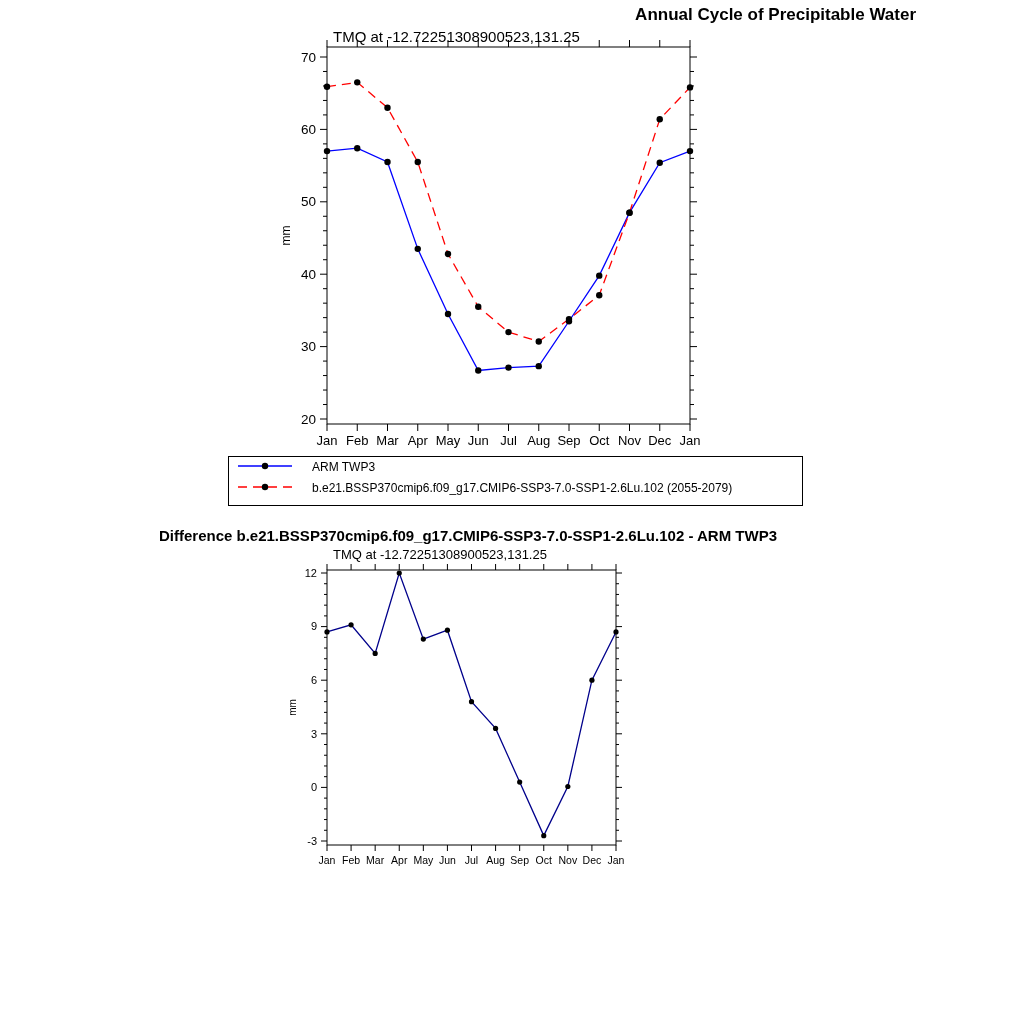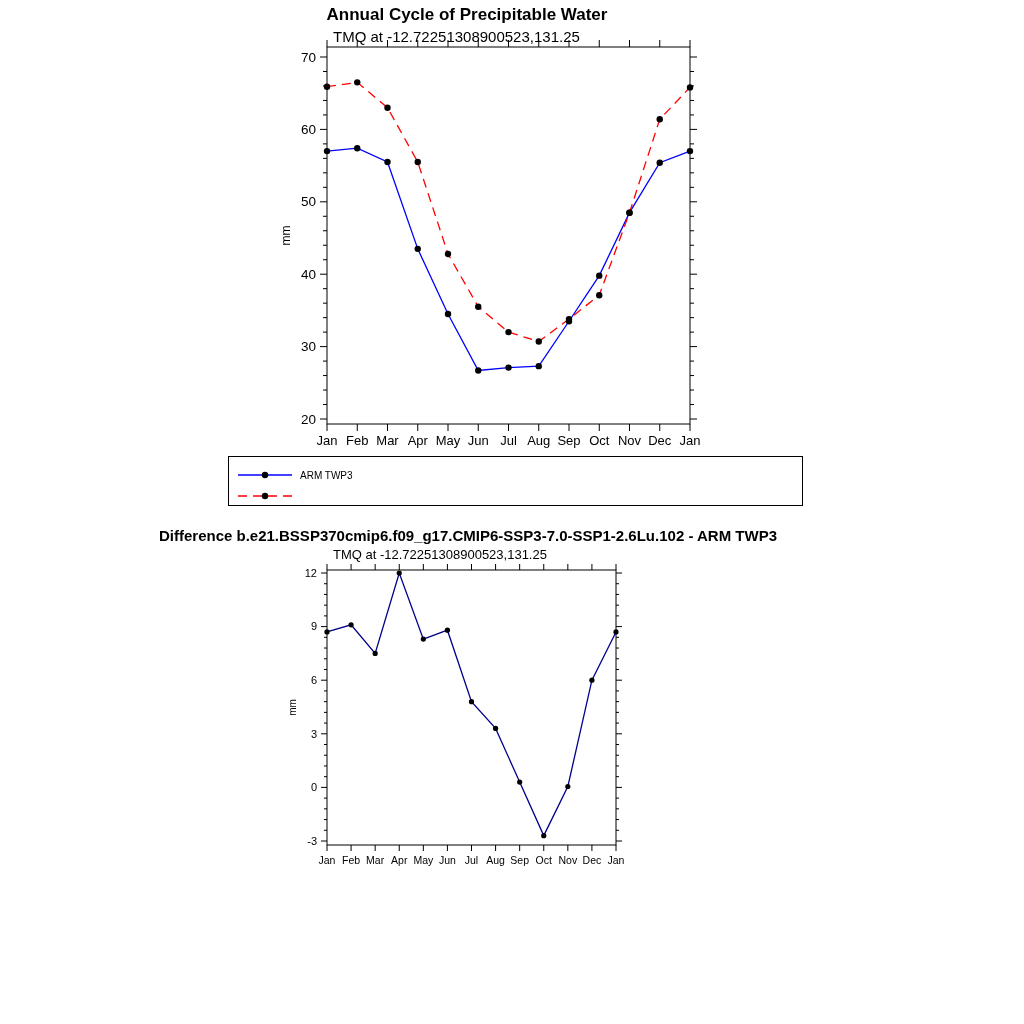--- a/index.html
+++ b/index.html
@@ -1,24 +1,24 @@
 <!DOCTYPE html>
 <html><head>
 <meta charset="utf-8">
 <style>
   *{margin:0;padding:0;box-sizing:border-box}
   html,body{width:1024px;height:1024px;background:#fff;position:relative;
     font-family:"Liberation Sans",sans-serif;color:#000;overflow:hidden}
   .abs{position:absolute}
-  #title1{top:5px;left:9px;width:916px;text-align:center;font-size:17px;font-weight:bold}
+  #title1{top:5px;left:0;width:916px;text-align:right;font-size:17px;font-weight:bold}
   #subtitle1{left:333px;top:28px;font-size:15px}
   #chart1-svg{left:270px;top:30px}
   #legend{left:228px;top:456px;width:575px;border:1px solid #000;background:#fff;
     padding:3px 7px;display:flex;flex-direction:column;justify-content:center}
-  .legend-row{display:flex;align-items:flex-end;gap:6px;height:21px;font-size:10px;white-space:nowrap}
+  .legend-row{display:flex;align-items:flex-start;gap:18px;height:21px;font-size:12px;white-space:nowrap}
   #title2{top:527px;left:0;width:936px;text-align:center;font-size:15px;font-weight:bold}
   #subtitle2{left:333px;top:547px;font-size:13px}
   #chart2-svg{left:280px;top:562px}
   svg text{font-family:"Liberation Sans",sans-serif;fill:#000}
 </style>
 </head>
 <body>
 
 <div>
 
@@ -162,20 +162,21 @@
           <line x1="2" y1="6" x2="56" y2="6" stroke="#0000ff" stroke-width="1.3"></line>
           <circle cx="29" cy="6" r="3.2" fill="#000000"></circle>
         </svg>
       <span>ARM TWP3</span>
     </div>
     <div class="legend-row">
       <svg class="legend-sample" width="58" height="12">
           <line x1="2" y1="6" x2="56" y2="6" stroke="#ff0000" stroke-width="1.3" stroke-dasharray="9 6"></line>
           <circle cx="29" cy="6" r="3.2" fill="#000000"></circle>
         </svg>
+      <span>b.e21.BSSP370cmip6.f09_g17.CMIP6-SSP3-7.0-SSP1-2.6Lu.102 (2055-2079)</span>
     </div>
   </div>
 
   <div id="title2" class="abs">Difference b.e21.BSSP370cmip6.f09_g17.CMIP6-SSP3-7.0-SSP1-2.6Lu.102 - ARM TWP3</div>
 
   <div id="subtitle2" class="abs">TMQ at -12.72251308900523,131.25</div>
 
   <svg id="chart2-svg" class="abs" width="370" height="315">
       <rect x="47" y="8" width="289" height="275" fill="none" stroke="#000" stroke-width="1"></rect>
       <line x1="44" y1="268.28" x2="47" y2="268.28" stroke="#000"></line>

